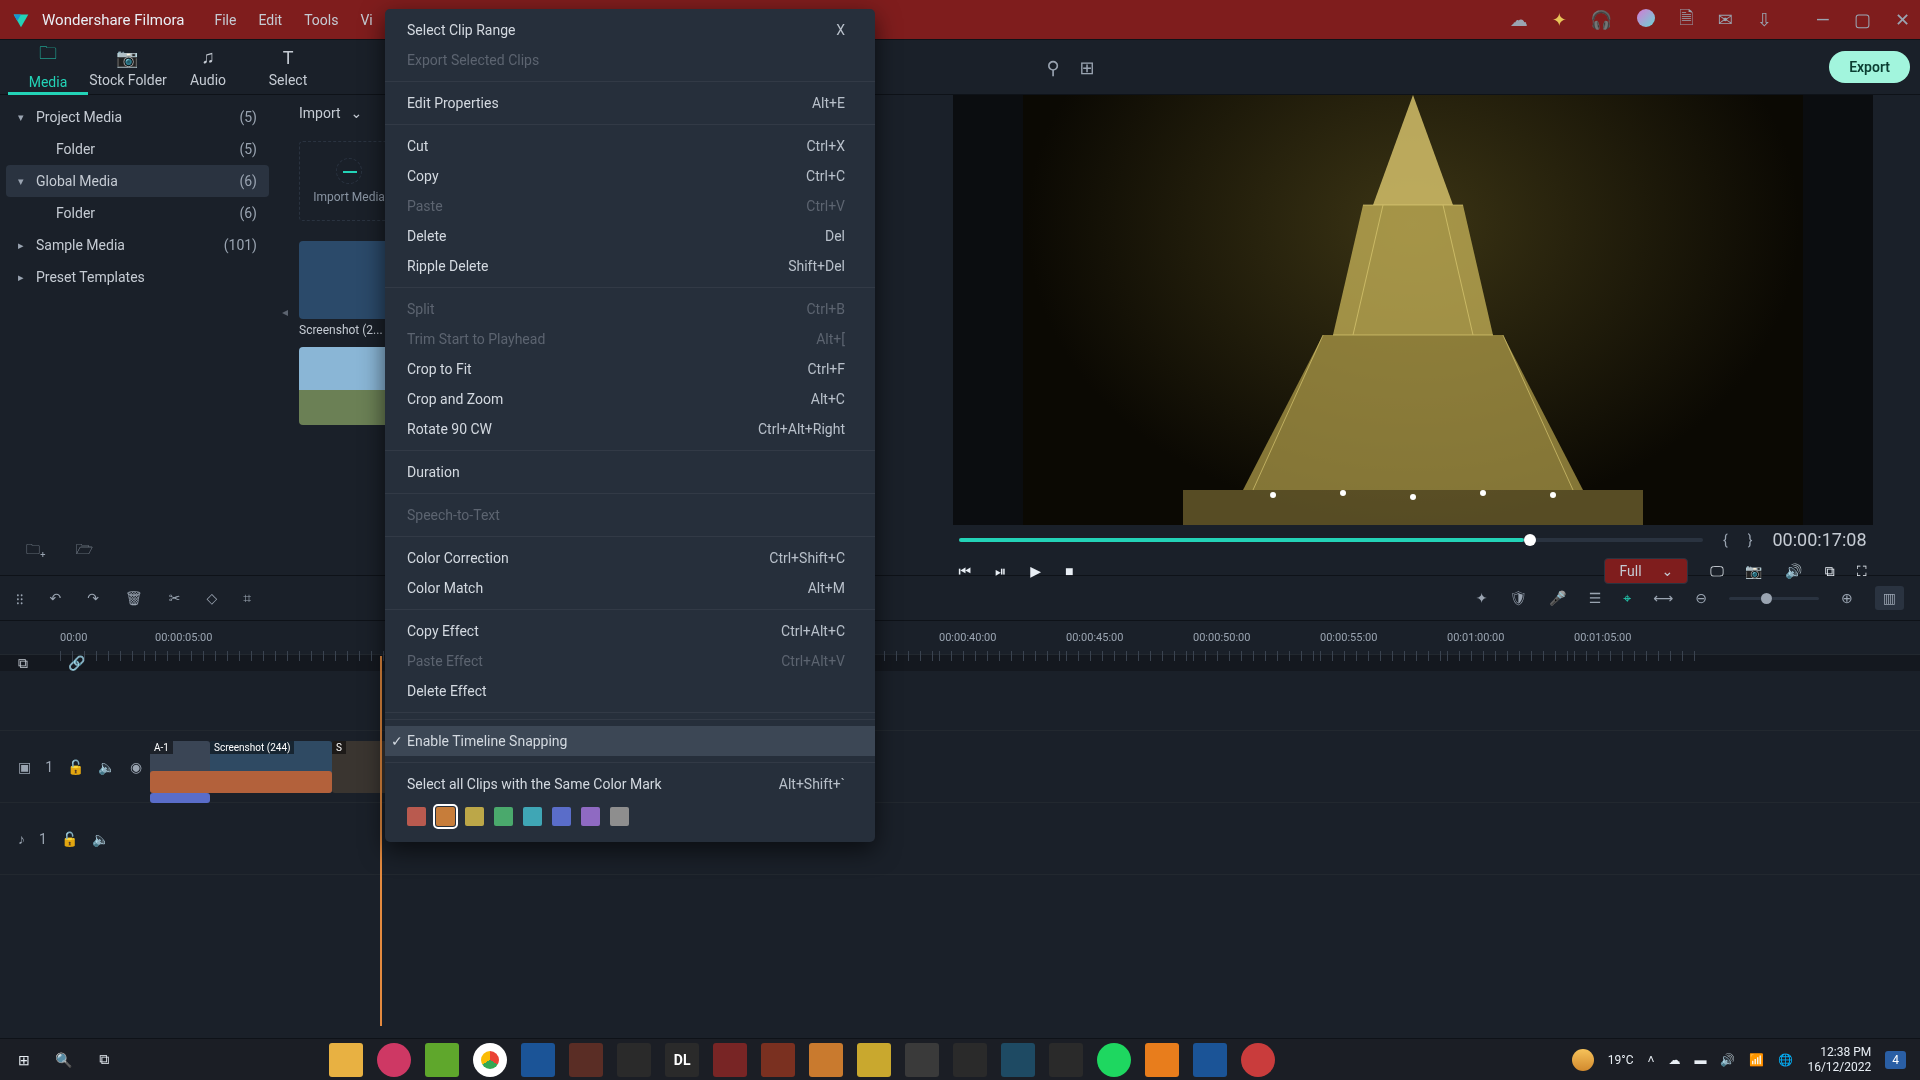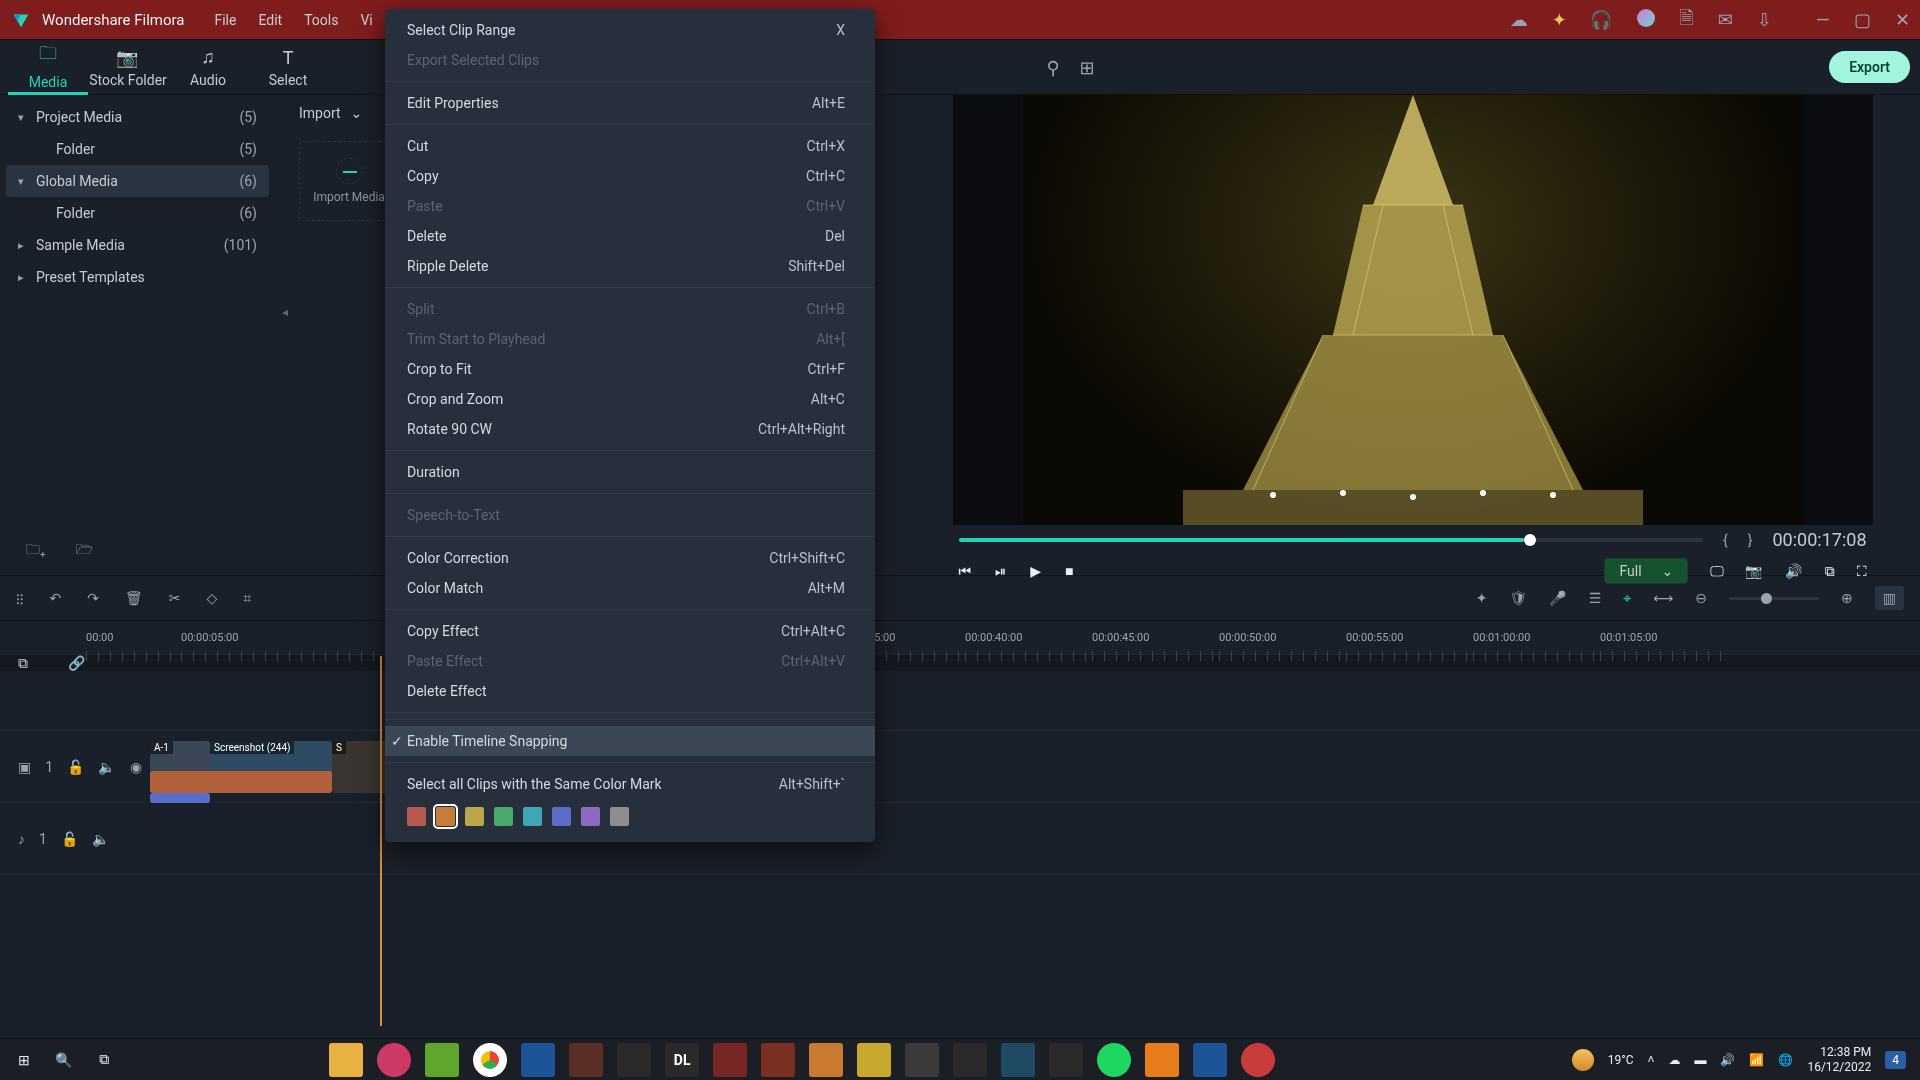--- a/index.html
+++ b/index.html
@@ -46,31 +46,31 @@
 .frame { width:780px; height:430px; background: radial-gradient(ellipse at 50% 30%, #3b3414 0%, #0b0903 70%); position:relative; overflow:hidden;}
 .pv-controls { width: 920px; display:flex; align-items:center; gap:20px; padding:4px 6px;}
 .pv-slider { flex:1; height:4px; background:#2a3340; position:relative; border-radius:2px;}
 .pv-slider-fill { position:absolute; left:0; top:0; height:4px; width:76%; background:#23d3b7; border-radius:2px;}
 .pv-slider-knob { position:absolute; left:76%; top:-4px; width:12px; height:12px; background:#fff; border-radius:50%;}
 .pv-time { color:#c5cbd3; font-size:18px;}
 .pv-brace { color:#9aa4b1; cursor:pointer;}
 .pv-btns { width:920px; display:flex; align-items:center; gap:24px; padding:4px 6px;}
 .pc-btn { color:#e8eef4; cursor:pointer;}
 .pv-right { margin-left:auto; display:flex; align-items:center; gap:22px;}
-.full-sel { background:#14532d; border:1px solid #2a3340; padding:4px 14px; border-radius:4px; display:flex; gap:20px; align-items:center; cursor:pointer;}
+.full-sel { background:#7f1d1d; border:1px solid #2a3340; padding:4px 14px; border-radius:4px; display:flex; gap:20px; align-items:center; cursor:pointer;}
 
 
 .tl-toolbar { height:46px; border-top:1px solid #0e1218; border-bottom:1px solid #0e1218; display:flex; align-items:center; padding:0 16px; gap:26px; color:#9aa4b1;}
 .tl-right { margin-left:auto; display:flex; align-items:center; gap:22px;}
 .zoom-slider { width:90px; height:3px; background:#2a3340; position:relative; border-radius:2px;}
 .zoom-knob { position:absolute; left:35%; top:-4px; width:11px; height:11px; background:#9aa4b1; border-radius:50%;}
 
 
 .timeline { height:500px; position:relative; background:#1a2029;}
-.ruler { height:34px; display:flex; align-items:center; padding-left:86px; gap:0; position:relative; font-size:11px; color:#9aa4b1; border-bottom:1px solid #22282f;}
+.ruler { height:34px; display:flex; align-items:center; padding-left:60px; gap:0; position:relative; font-size:11px; color:#9aa4b1; border-bottom:1px solid #22282f;}
 .ruler-mark { width:127px; position:relative;}
 .ruler-mark::after { content:''; position:absolute; left:0; top:20px; width:100%; height:10px; background:repeating-linear-gradient(to right,#3a4350 0,#3a4350 1px,transparent 1px,transparent 12px);}
 .track { height:72px; border-bottom:1px solid #22282f; display:flex; align-items:center;}
 .track-head { width:150px; display:flex; align-items:center; gap:14px; padding-left:18px; color:#9aa4b1;}
 .track-body { flex:1; position:relative; height:100%;}
 .clip { position:absolute; top:10px; height:52px; border-radius:3px; overflow:hidden; font-size:11px;}
 .clip-vid1 { left:0; width:60px; background:#3a4555;}
 .clip-vid2 { left:60px; width:122px; background:#2f4a63;}
 .clip-vid3 { left:182px; width:60px; background:#3a3530;}
 .clip-audio { left:0; width:182px; top:40px; height:22px; background:#b3613b;}
@@ -196,20 +196,27 @@
         <span>Import</span>
         <span>⌄</span>
       </div>
     <div class="import-box">
       <div style="width:26px;height:26px;border:1px dashed #2a3340;border-radius:50%;position:relative;">
           <div style="position:absolute;width:14px;height:2px;background:#23d3b7;top:12px;left:6px;"></div>
         </div>
       <span>Import Media</span>
     </div>
     <div style="position:absolute;left:282px;top:305px;color:#5c6470; font-size:12px;">◂</div>
+    <div class="thumb-col">
+      <div>
+        <div class="thumb"></div>
+        <div class="thumb-lbl">Screenshot (2...</div>
+      </div>
+      <div class="thumb" style="background:linear-gradient(#8ab6d6 55%,#6b8055 55%);"></div>
+    </div>
   </div>
 
   <div class="preview" style="margin-left:520px;">
     <div class="canvas-wrap">
       <div class="frame">
         <svg viewBox="0 0 780 430" style="position:absolute;left:0;top:0;width:100%;height:100%;">
           <polygon points="390,0 350,110 430,110" fill="#d4c06a" opacity=".85"></polygon>
           <polygon points="340,110 440,110 470,240 310,240" fill="#c9b559" opacity=".75"></polygon>
           <polygon points="300,240 480,240 560,395 220,395" fill="#b8a44d" opacity=".7"></polygon>
           <rect x="160" y="395" width="460" height="35" fill="#8a7a3a" opacity=".6"></rect>

